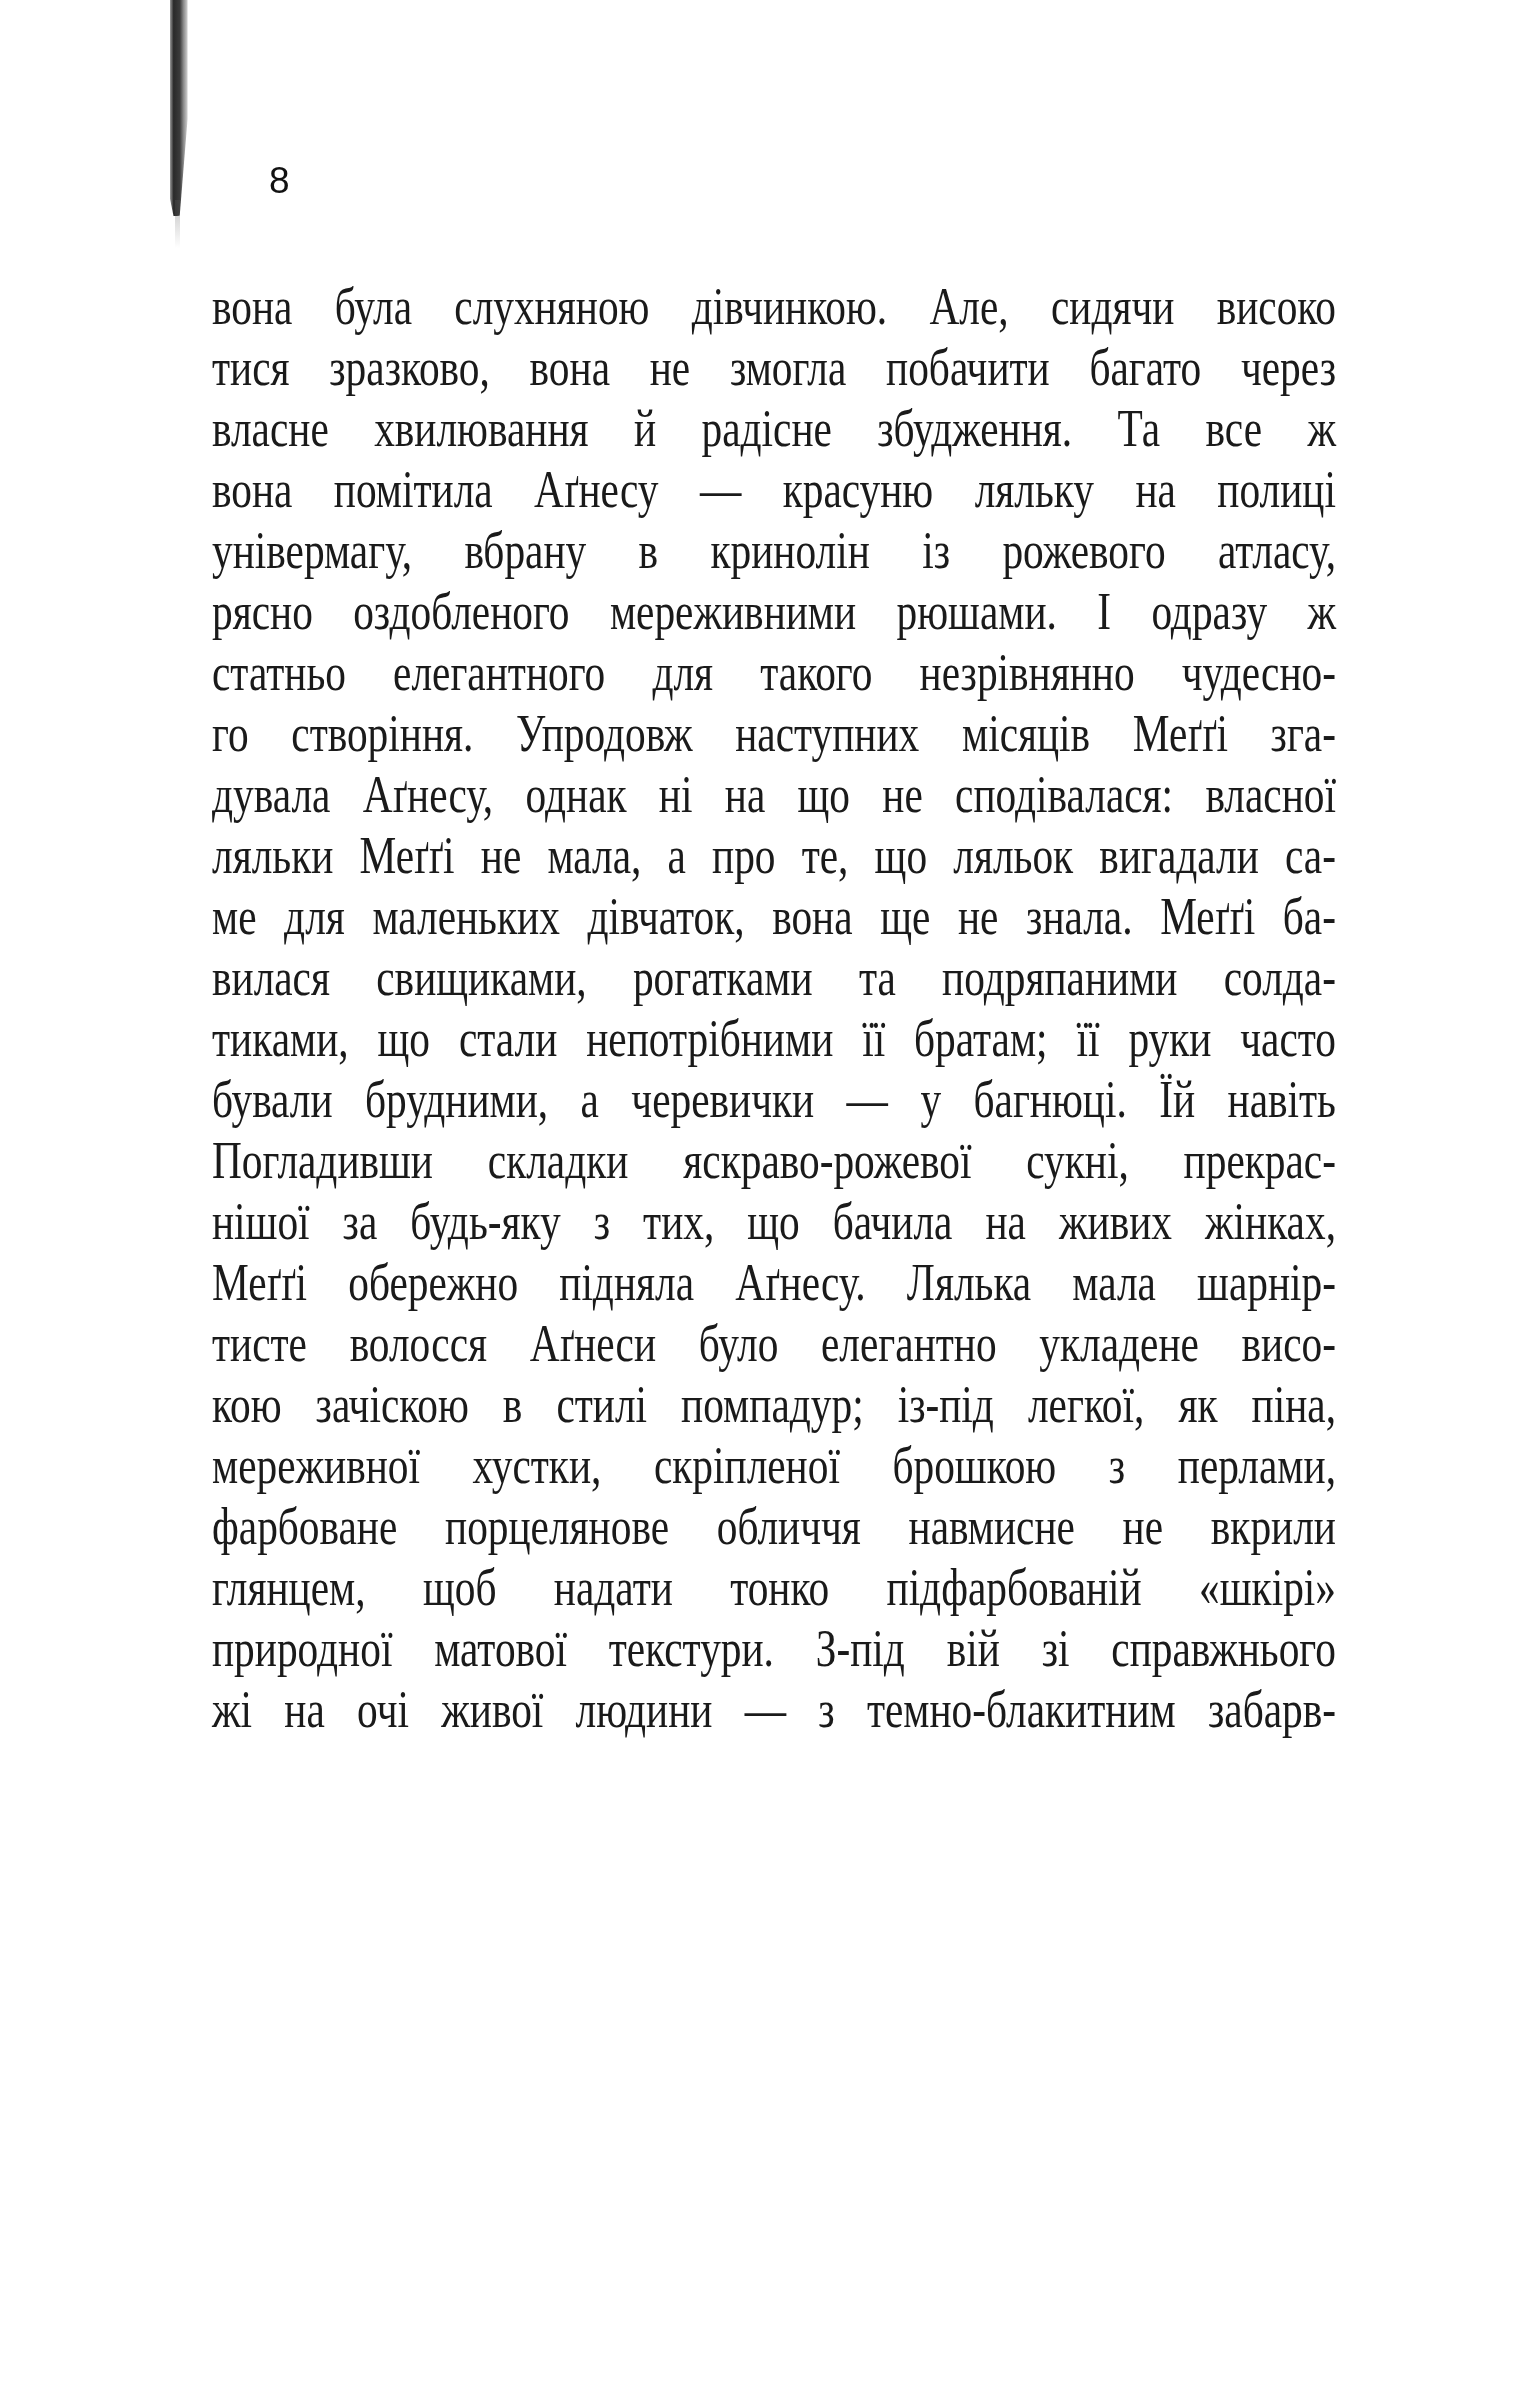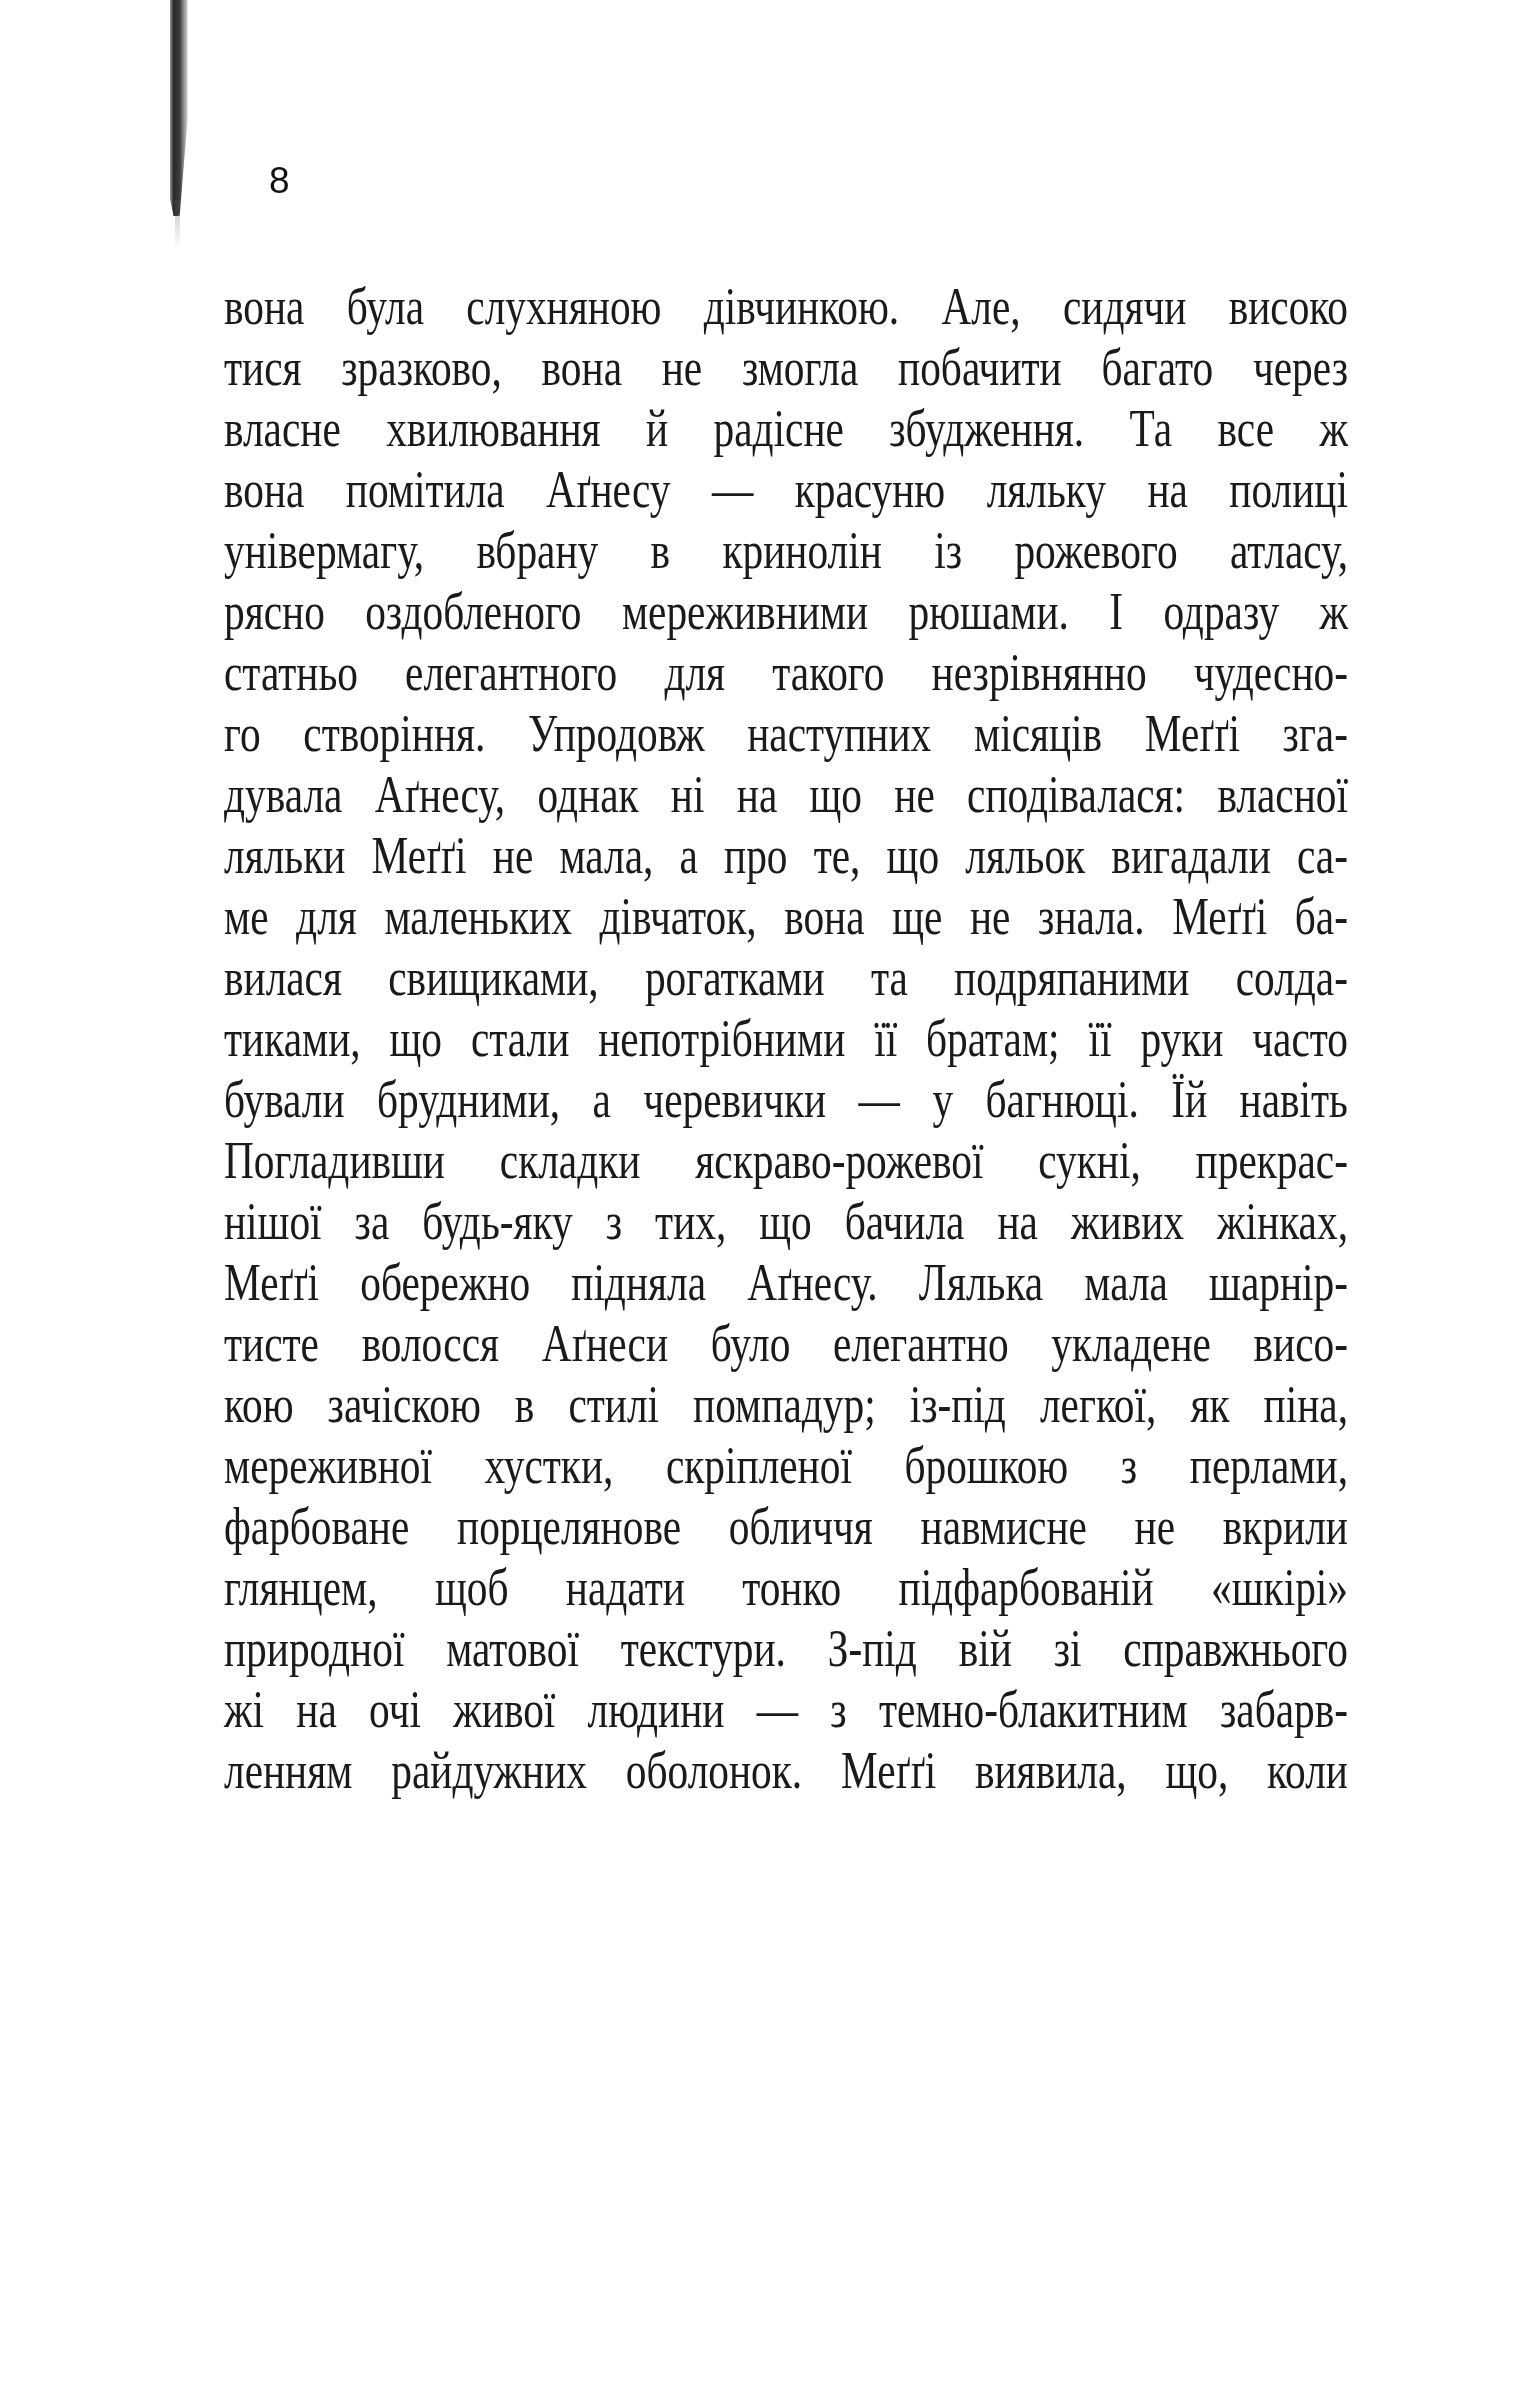--- a/index.html
+++ b/index.html
@@ -43,21 +43,21 @@
     position: absolute;
     left: 269px;
     top: 157px;
     font-family: "Liberation Sans", sans-serif;
     font-size: 37px;
     line-height: 48px;
     color: #111111;
   }
   .text-block {
     position: absolute;
-    left: 224px;
+    left: 212px;
     top: 276px;
     width: 1124px;
   }
   .line-wrap {
     height: 61px;
     width: 1124px;
     overflow: visible;
     position: relative;
   }
   .line {
@@ -151,18 +151,15 @@
       </div>
     <div class="line-wrap">
         <div class="line" style="white-space: normal;">глянцем, щоб надати тонко підфарбованій «шкірі»</div>
       </div>
     <div class="line-wrap">
         <div class="line" style="white-space: normal;">природної матової текстури. З-під вій зі справжнього</div>
       </div>
     <div class="line-wrap">
         <div class="line" style="white-space: normal;">жі на очі живої людини — з темно-блакитним забарв-</div>
       </div>
-    <div class="line-wrap">
-        <div class="line" style="white-space: normal;">ленням райдужних оболонок. Меґґі виявила, що, коли</div>
-      </div>
   </div>
 </div>
 
 
 </body></html>

